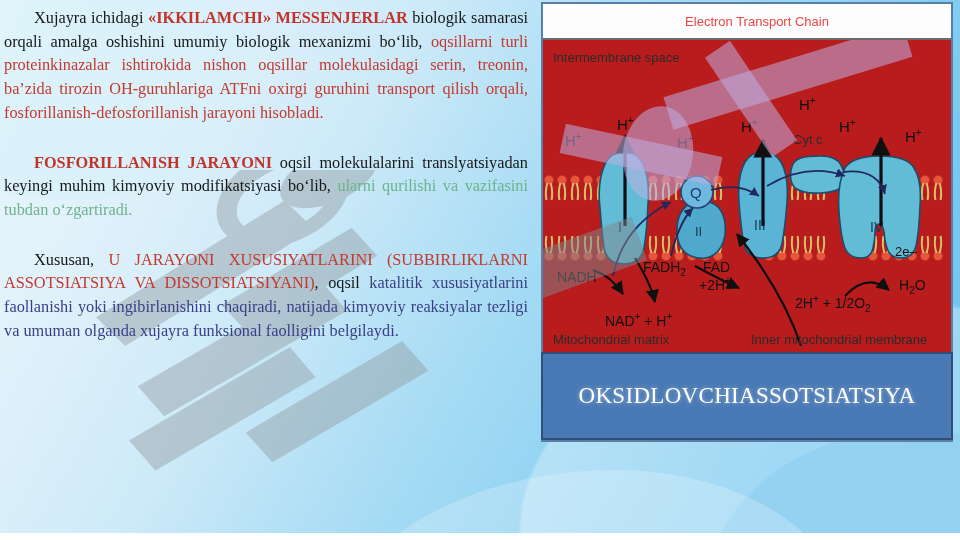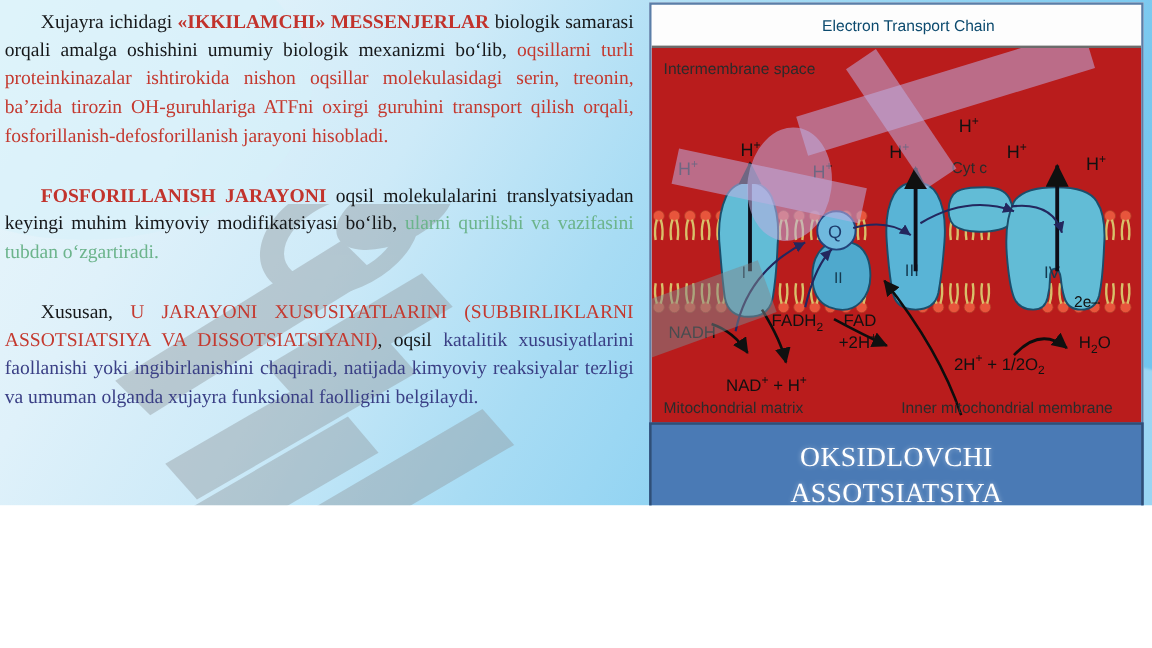--- a/index.html
+++ b/index.html
@@ -9,21 +9,21 @@
   body {
     width: 960px;
     height: 540px;
     overflow: hidden;
     font-family: "Liberation Serif", serif;
   }
 
   #slide {
     position: relative;
     width: 960px;
-    height: 421px;
+    height: 533px;
     overflow: hidden;
     background: linear-gradient(120deg,
         #e9f6fb 0%,
         #dff1fa 18%,
         #cdeaf8 34%,
         #a8dcf4 52%,
         #8ed2f2 68%,
         #79c8ef 82%,
         #6dc3ee 100%);
   }
@@ -124,21 +124,21 @@
     height: 34px;
     border-bottom: 2px solid #6b6b6b;
     background: #fdfdfd;
     display: flex;
     align-items: center;
     justify-content: center;
   }
   #etc-header span {
     font-family: "Liberation Sans", sans-serif;
     font-size: 13px;
-    color: #0c4a6e;
+    color: #ef4444;
     margin-left: 20px;
   }
   #etc-figure {
     position: relative;
     height: 316px;
     background: #b91c1c;
     overflow: hidden;
   }
   #etc-figure svg { display: block; }
 
@@ -182,21 +182,21 @@
   #caption-box {
     position: absolute;
     left: 541px;
     top: 352px;
     width: 412px;
     height: 88px;
     box-sizing: border-box;
     border: 2px solid #2f4f77;
     background: #4a7ab5;
     display: flex;
-    flex-direction: column;
+    flex-direction: row;
     align-items: center;
     justify-content: center;
     color: #ffffff;
     font-family: "Liberation Serif", serif;
     font-size: 23px;
     line-height: 1.32;
     letter-spacing: 0.3px;
     text-shadow: 0 0 4px rgba(255,255,255,0.45);
   }
 </style>

